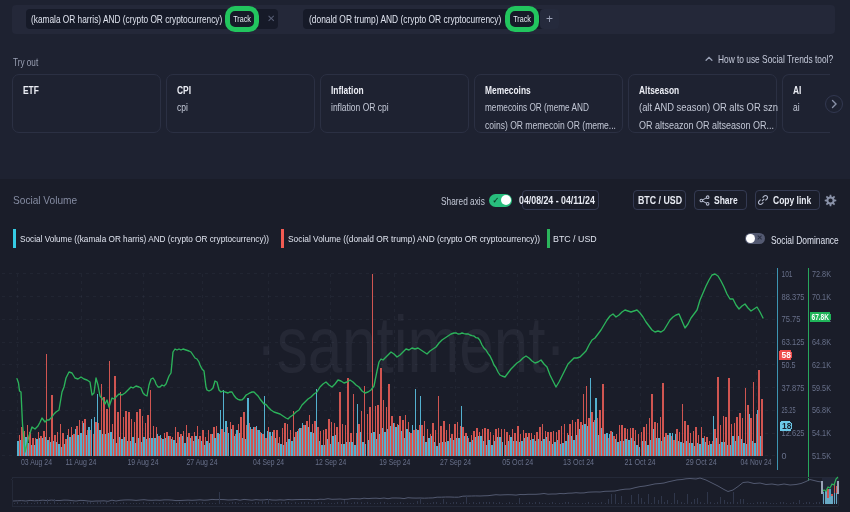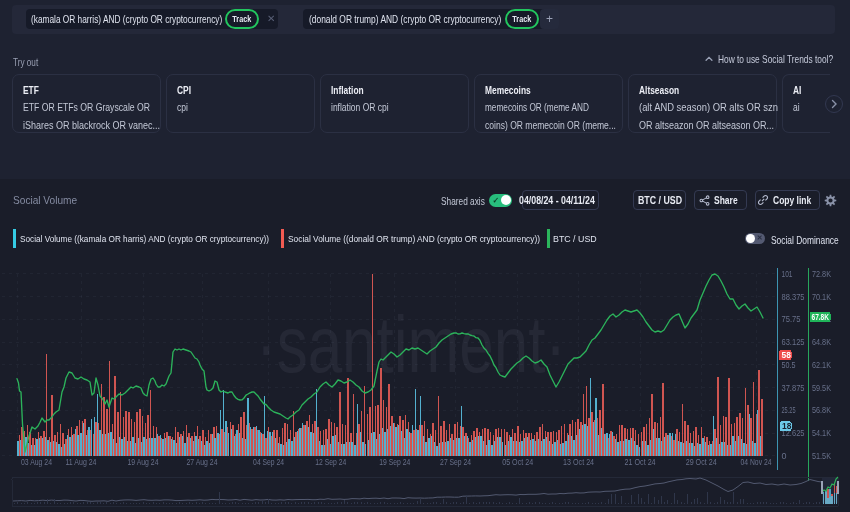--- a/index.html
+++ b/index.html
@@ -1,20 +1,20 @@
 <!DOCTYPE html>
 <html><head><meta charset="utf-8"><style>
 * { margin:0; padding:0; box-sizing:border-box; }
 html,body { width:850px; height:512px; overflow:hidden; }
 body { background:#1e2231; font-family:"Liberation Sans", sans-serif; position:relative; }
 .abs { position:absolute; }
 .topbar { left:12px; top:5px; width:823px; height:29px; background:#242839; border-radius:4px; }
 .chip { top:9px; height:20px; background:#161a28; border-radius:4px; display:flex; align-items:center;margin-left:8px; }
 .chip .q { font-size:10.5px; color:#dfe3ee; white-space:nowrap; }
-.track { display:inline-block; border:2px solid #22c55e; border-radius:10px; color:#e8ebf3; font-size:9px; font-weight:bold; padding:3.5px 0 3.5px; width:34px; text-align:center; line-height:1; }
+.track { display:inline-block; border:5px solid #22c55e; border-radius:10px; color:#e8ebf3; font-size:9px; font-weight:normal; padding:3.5px 0 3.5px; width:34px; text-align:center; line-height:1; }
 .xclose { color:#596077; font-size:10px; line-height:1; }
 .plusbtn { left:540px; top:9px; width:19px; height:20px; background:#252a3c; border-radius:4px; color:#9aa1b6; font-size:12px; display:flex; align-items:center; justify-content:center; }
 .tryout { left:13px; top:56px; font-size:10.5px; color:#9aa0b4; }
 .howto { left:704px; top:53px; font-size:10.5px; color:#c6cbdb; display:flex; align-items:center; gap:4px; }
 .card { top:74px; width:149px; height:59px; border:1px solid #2b3043; border-radius:7px; }
 .card .t { position:absolute; left:10px; top:9px; font-size:10.5px; font-weight:bold; color:#eceef5; }
 .card .d { position:absolute; left:10px; top:24px; font-size:10px; line-height:17.5px; color:#c3c8d6; }
 .chevcircle { left:825px; top:95px; width:18px; height:18px; border:1px solid #323850; border-radius:50%; display:flex; align-items:center; justify-content:center; }
 .section2 { left:0; top:179px; width:850px; height:333px; background:#1a1d29; }
 .svheading { left:13px; top:194px; font-size:11px; color:#858ca2; }
@@ -45,21 +45,20 @@
 <div class="abs plusbtn">+</div>
 <div class="abs tryout"><span style="display:inline-block;transform:scaleX(0.78);transform-origin:0 50%;white-space:nowrap;">Try out</span></div>
 <div class="abs howto">
     <svg width="10" height="10" viewBox="0 0 12 12" fill="none" stroke="#9aa1b6" stroke-width="1.6" stroke-linecap="round">
       <path d="M2.5 7.5 L6 4 L9.5 7.5"></path>
     </svg>
     <span style="display:inline-block;transform:scaleX(0.795);transform-origin:0 50%;white-space:nowrap;">How to use Social Trends tool?</span>
   </div>
 <div class="abs card" style="left:12px;">
     <div class="t"><span style="display:inline-block;transform:scaleX(0.8);transform-origin:0 50%;white-space:nowrap;">ETF</span></div>
-    <div class="d"><span style="display:inline-block;transform:scaleX(0.866);transform-origin:0 50%;white-space:nowrap;">ETF OR ETFs OR Grayscale OR</span><br><span style="display:inline-block;transform:scaleX(0.9);transform-origin:0 50%;white-space:nowrap;">iShares OR blackrock OR vanec...</span></div>
   </div>
 <div class="abs card" style="left:166px;">
     <div class="t"><span style="display:inline-block;transform:scaleX(0.8);transform-origin:0 50%;white-space:nowrap;">CPI</span></div>
     <div class="d"><span style="display:inline-block;transform:scaleX(0.85);transform-origin:0 50%;white-space:nowrap;">cpi</span></div>
   </div>
 <div class="abs card" style="left:320px;">
     <div class="t"><span style="display:inline-block;transform:scaleX(0.8);transform-origin:0 50%;white-space:nowrap;">Inflation</span></div>
     <div class="d"><span style="display:inline-block;transform:scaleX(0.85);transform-origin:0 50%;white-space:nowrap;">inflation OR cpi</span></div>
   </div>
 <div class="abs card" style="left:474px;">

